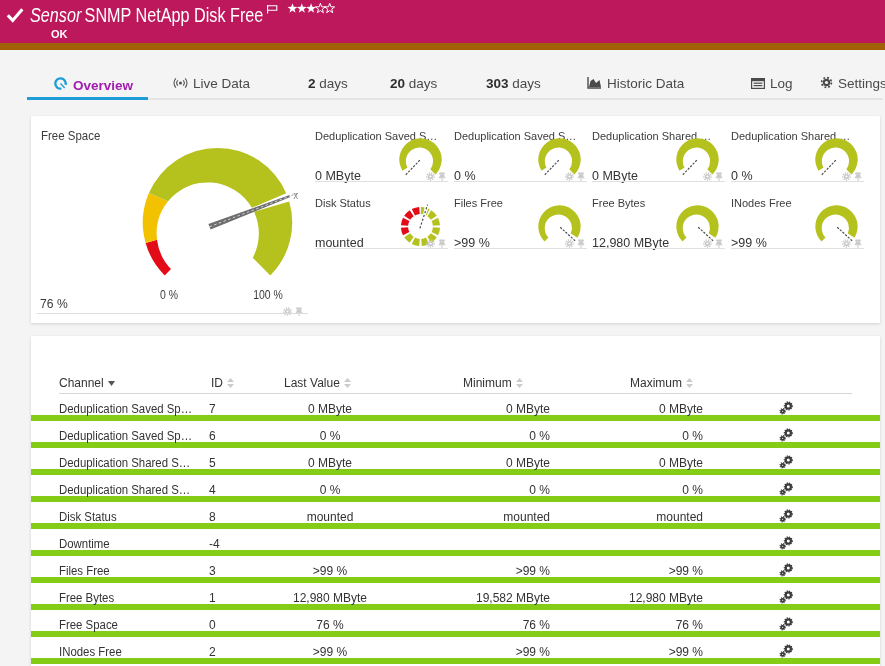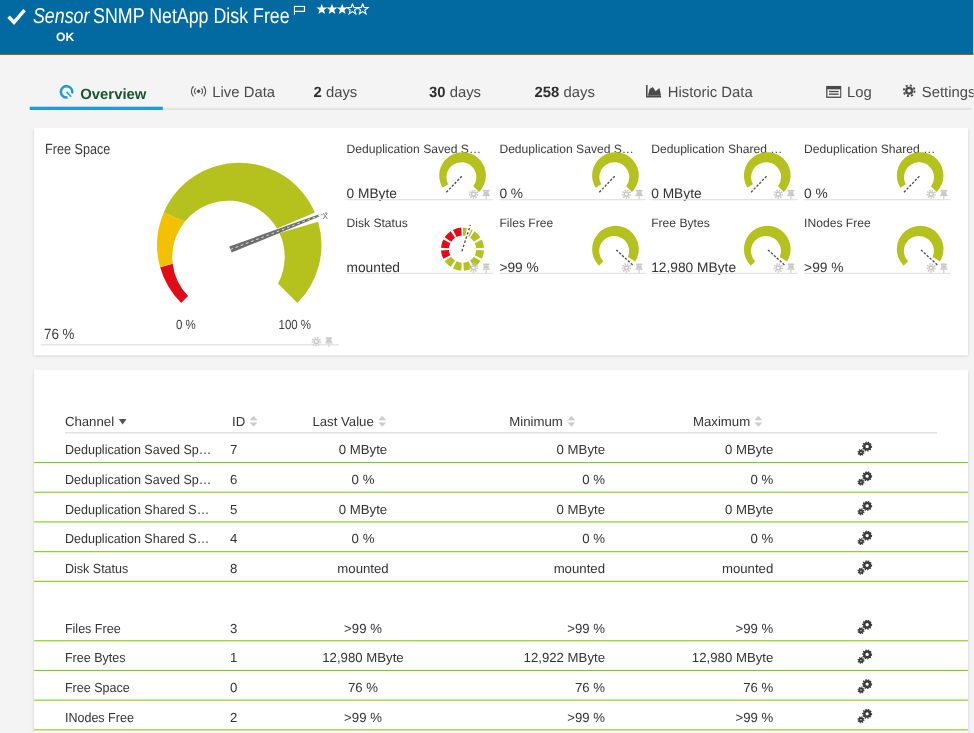--- a/index.html
+++ b/index.html
@@ -1,17 +1,17 @@
 <!DOCTYPE html>
 <html><head><meta charset="utf-8"><style>
 *{margin:0;padding:0;box-sizing:border-box}
 html,body{width:885px;height:666px}
 body{background:#f4f4f4;font-family:"Liberation Sans",sans-serif;position:relative;overflow:hidden}
 .abs{position:absolute}
-#topbar{left:0;top:0;width:885px;height:50px;background:#0369a1;border-bottom:1px solid #a16207}
+#topbar{left:0;top:0;width:885px;height:50px;background:#be185d;border-bottom:7px solid #a16207}
 #topbar .title{position:absolute;left:30px;top:4px;font-size:19.5px;color:#fff;white-space:nowrap;transform:scaleX(0.83);transform-origin:0 0}
 #topbar .ok{position:absolute;left:51px;top:28px;font-size:11px;font-weight:bold;color:#fff}
 #tabs{left:0;top:51px;width:885px;height:49px}
 .tabline{position:absolute;left:27px;top:47px;width:856px;height:2px;background:#e4e4e4}
 .tabsel{position:absolute;left:27px;top:46px;width:121px;height:3px;background:#1e9cd7}
 .tab{position:absolute;top:25px;font-size:13.5px;color:#4a4a4a;white-space:nowrap}
 .tab b{color:#2e2e2e}
 .tabicon{vertical-align:-1px;margin-right:5px}
 #panel1{left:31px;top:116px;width:849px;height:207px;background:#fff;box-shadow:0 1px 3px rgba(0,0,0,0.14)}
 #panel2{left:31px;top:336px;width:849px;height:340px;background:#fff;box-shadow:0 1px 3px rgba(0,0,0,0.14)}
@@ -19,21 +19,21 @@
 .glabel{position:absolute;top:172px;font-size:12px;color:#3c3c3c;transform:scaleX(0.87)}
 .bigval{position:absolute;left:9px;top:180px;font-size:13.5px;color:#3c3c3c;transform:scaleX(0.9);transform-origin:0 0}
 .bigline{position:absolute;left:6px;top:197px;width:271px;height:1px;background:#dcdcdc}
 .cell{width:134px;height:54px}
 .ctitle{position:absolute;left:0;top:0;width:126px;font-size:11px;color:#3c3c3c;white-space:nowrap;overflow:hidden}
 .cval{position:absolute;left:0;top:39px;font-size:12.5px;color:#333}
 .cline{position:absolute;left:0;top:51px;width:133px;height:1px;background:#e0e0e0}
 .gp{position:absolute;left:111px;top:42px}
 .thead{position:absolute;top:40px;font-size:12px;color:#333;white-space:nowrap}
 .theadline{position:absolute;left:28px;top:57px;width:793px;height:1px;background:#d5d8da}
-.trow{left:0;width:849px;height:27px;border-bottom:1px solid #84cc16}
+.trow{left:0;width:849px;height:27px;border-bottom:6px solid #84cc16}
 .tc{position:absolute;top:8px;font-size:12px;color:#333;white-space:nowrap}
 .tc1{left:28px;width:155px;overflow:hidden;transform:scaleX(0.95);transform-origin:0 0}
 .tc2{left:178px}
 .tc3{left:229px;width:140px;text-align:center}
 .tc4{left:379px;width:140px;text-align:right}
 .tc5{left:532px;width:140px;text-align:right}
 </style></head>
 <body>
 <div class="abs" id="topbar">
 <svg class="abs" style="left:6px;top:7px" width="18" height="16" viewBox="0 0 18 16">
@@ -48,32 +48,32 @@
       <polygon points="14.80,0.30 13.57,3.80 9.85,3.89 12.80,6.15 11.74,9.71 14.80,7.60 17.86,9.71 16.80,6.15 19.75,3.89 16.03,3.80" fill="#fff"></polygon>
       <polygon points="24.10,0.30 22.87,3.80 19.15,3.89 22.10,6.15 21.04,9.71 24.10,7.60 27.16,9.71 26.10,6.15 29.05,3.89 25.33,3.80" fill="#fff"></polygon>
       <polygon points="33.40,0.30 32.17,3.80 28.45,3.89 31.40,6.15 30.34,9.71 33.40,7.60 36.46,9.71 35.40,6.15 38.35,3.89 34.63,3.80" fill="none" stroke="#fff" stroke-width="1"></polygon>
       <polygon points="42.70,0.30 41.47,3.80 37.75,3.89 40.70,6.15 39.64,9.71 42.70,7.60 45.76,9.71 44.70,6.15 47.65,3.89 43.93,3.80" fill="none" stroke="#fff" stroke-width="1"></polygon>
     </svg>
 <div class="ok">OK</div>
 </div>
 <div class="abs" id="tabs">
 <div class="tabline"></div>
 <div class="tabsel"></div>
-<span class="tab" style="left:53px"><span style="font-weight:bold;color:#14532d"><svg class="tabicon" width="15" height="15" viewBox="0 0 15 15">
+<span class="tab" style="left:53px"><span style="font-weight:bold;color:#a21caf"><svg class="tabicon" width="15" height="15" viewBox="0 0 15 15">
           <path d="M8.40 12.62A5.2 5.2 0 1 1 12.52 8.85" fill="none" stroke="#1e9cd7" stroke-width="2.3"></path>
           <path d="M7.5 7.5L11.7 12.0" stroke="#1e9cd7" stroke-width="1.4"></path>
         </svg>Overview</span></span>
 <span class="tab" style="left:173px"><svg class="tabicon" width="15" height="12" viewBox="0 0 15 12">
         <circle cx="7.5" cy="6" r="1.6" fill="#555"></circle>
         <path d="M4.9 3.4a3.7 3.7 0 0 0 0 5.2M10.1 3.4a3.7 3.7 0 0 1 0 5.2" fill="none" stroke="#555" stroke-width="1.1"></path>
         <path d="M2.9 1.4a6.5 6.5 0 0 0 0 9.2M12.1 1.4a6.5 6.5 0 0 1 0 9.2" fill="none" stroke="#555" stroke-width="1.1"></path>
       </svg>Live Data</span>
-<span class="tab" style="left:285px"><b>2</b> days</span>
-<span class="tab" style="left:390px"><b>30</b> days</span>
-<span class="tab" style="left:486px"><b>258</b> days</span>
+<span class="tab" style="left:308px"><b>2</b> days</span>
+<span class="tab" style="left:390px"><b>20</b> days</span>
+<span class="tab" style="left:486px"><b>303</b> days</span>
 <span class="tab" style="left:587px"><svg class="tabicon" width="15" height="12" viewBox="0 0 15 12">
         <path d="M1 0v11h13" fill="none" stroke="#4a4a4a" stroke-width="1.4"></path>
         <path d="M2 10L3.5 4l3-2 2.5 4 3.5-3 1.5 7z" fill="#4a4a4a"></path>
       </svg>Historic Data</span>
 <span class="tab" style="left:751px"><svg class="tabicon" width="14" height="11" viewBox="0 0 14 11">
         <rect x="0.6" y="0.6" width="12.8" height="9.8" fill="none" stroke="#4a4a4a" stroke-width="1.2"></rect>
         <rect x="0.6" y="0.6" width="12.8" height="2.6" fill="#4a4a4a"></rect>
         <rect x="2.6" y="4.6" width="8.8" height="1.2" fill="#4a4a4a"></rect>
         <rect x="2.6" y="7" width="8.8" height="1.2" fill="#4a4a4a"></rect>
       </svg>Log</span>
@@ -362,38 +362,51 @@
       <span class="tc tc3">mounted</span>
       <span class="tc tc4">mounted</span>
       <span class="tc tc5">mounted</span>
       <span class="abs" style="left:748px;top:7px"><svg width="15" height="14" viewBox="0 0 15 14">
           <circle cx="9.3" cy="4.9" r="2.6" fill="none" stroke="#3c3c3c" stroke-width="2.2"></circle>
           <circle cx="9.3" cy="4.9" r="3.9" fill="none" stroke="#3c3c3c" stroke-width="1.3" stroke-dasharray="1.25,1.07"></circle>
           <circle cx="3.7" cy="10.3" r="1.5" fill="none" stroke="#3c3c3c" stroke-width="1.8"></circle>
           <circle cx="3.7" cy="10.3" r="2.6" fill="none" stroke="#3c3c3c" stroke-width="1.2" stroke-dasharray="1.05,0.99"></circle>
         </svg></span>
     </div>
+    <div class="abs trow" style="top:193px">
+      <span class="tc tc1">Downtime</span>
+      <span class="tc tc2">-4</span>
+      <span class="tc tc3"></span>
+      <span class="tc tc4"></span>
+      <span class="tc tc5"></span>
+      <span class="abs" style="left:748px;top:7px"><svg width="15" height="14" viewBox="0 0 15 14">
+          <circle cx="9.3" cy="4.9" r="2.6" fill="none" stroke="#3c3c3c" stroke-width="2.2"></circle>
+          <circle cx="9.3" cy="4.9" r="3.9" fill="none" stroke="#3c3c3c" stroke-width="1.3" stroke-dasharray="1.25,1.07"></circle>
+          <circle cx="3.7" cy="10.3" r="1.5" fill="none" stroke="#3c3c3c" stroke-width="1.8"></circle>
+          <circle cx="3.7" cy="10.3" r="2.6" fill="none" stroke="#3c3c3c" stroke-width="1.2" stroke-dasharray="1.05,0.99"></circle>
+        </svg></span>
+    </div>
     <div class="abs trow" style="top:220px">
       <span class="tc tc1">Files Free</span>
       <span class="tc tc2">3</span>
       <span class="tc tc3">&gt;99 %</span>
       <span class="tc tc4">&gt;99 %</span>
       <span class="tc tc5">&gt;99 %</span>
       <span class="abs" style="left:748px;top:7px"><svg width="15" height="14" viewBox="0 0 15 14">
           <circle cx="9.3" cy="4.9" r="2.6" fill="none" stroke="#3c3c3c" stroke-width="2.2"></circle>
           <circle cx="9.3" cy="4.9" r="3.9" fill="none" stroke="#3c3c3c" stroke-width="1.3" stroke-dasharray="1.25,1.07"></circle>
           <circle cx="3.7" cy="10.3" r="1.5" fill="none" stroke="#3c3c3c" stroke-width="1.8"></circle>
           <circle cx="3.7" cy="10.3" r="2.6" fill="none" stroke="#3c3c3c" stroke-width="1.2" stroke-dasharray="1.05,0.99"></circle>
         </svg></span>
     </div>
     <div class="abs trow" style="top:247px">
       <span class="tc tc1">Free Bytes</span>
       <span class="tc tc2">1</span>
       <span class="tc tc3">12,980 MByte</span>
-      <span class="tc tc4">12,922 MByte</span>
+      <span class="tc tc4">19,582 MByte</span>
       <span class="tc tc5">12,980 MByte</span>
       <span class="abs" style="left:748px;top:7px"><svg width="15" height="14" viewBox="0 0 15 14">
           <circle cx="9.3" cy="4.9" r="2.6" fill="none" stroke="#3c3c3c" stroke-width="2.2"></circle>
           <circle cx="9.3" cy="4.9" r="3.9" fill="none" stroke="#3c3c3c" stroke-width="1.3" stroke-dasharray="1.25,1.07"></circle>
           <circle cx="3.7" cy="10.3" r="1.5" fill="none" stroke="#3c3c3c" stroke-width="1.8"></circle>
           <circle cx="3.7" cy="10.3" r="2.6" fill="none" stroke="#3c3c3c" stroke-width="1.2" stroke-dasharray="1.05,0.99"></circle>
         </svg></span>
     </div>
     <div class="abs trow" style="top:274px">
       <span class="tc tc1">Free Space</span>

